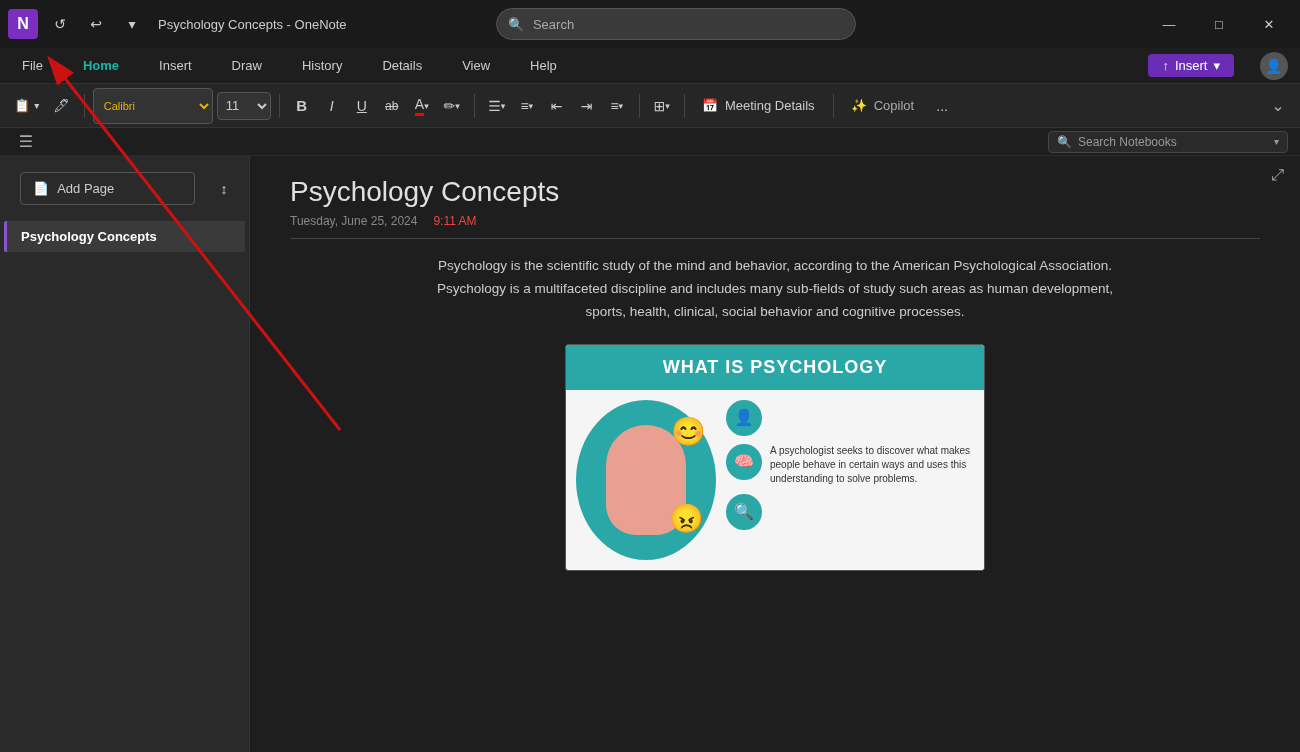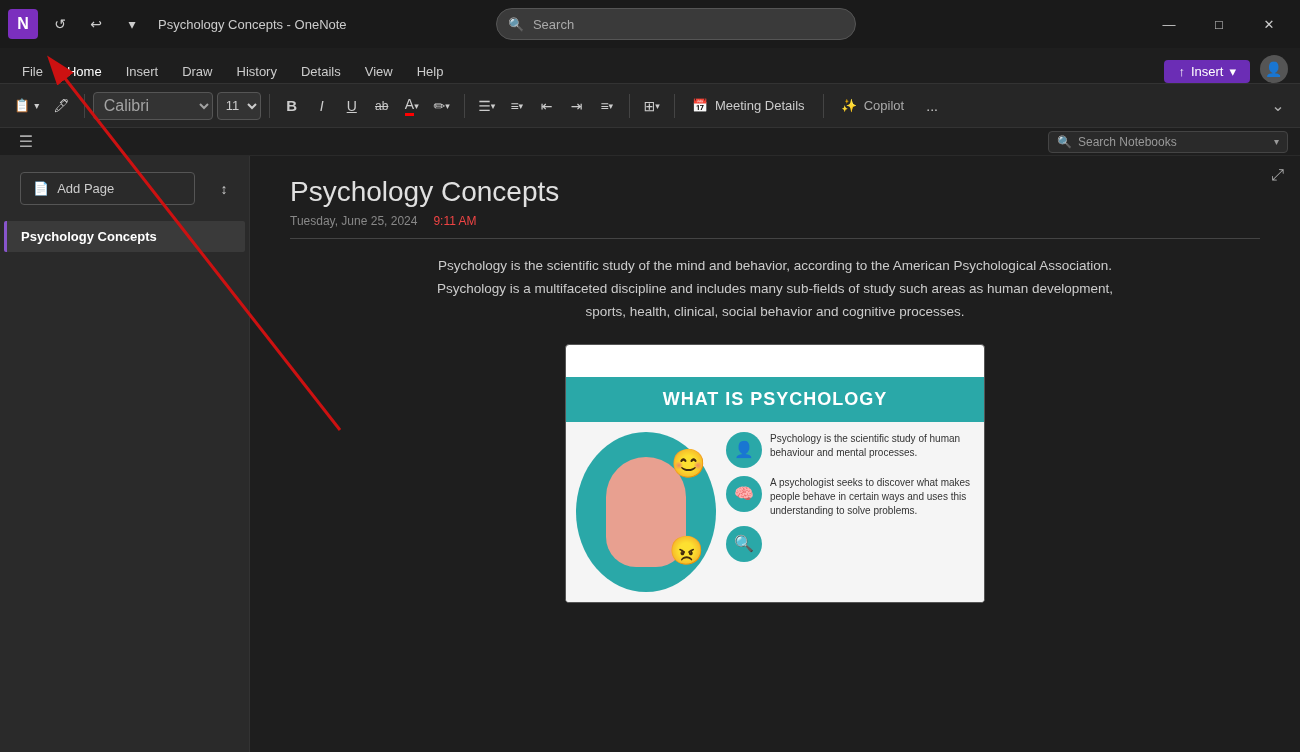--- a/index.html
+++ b/index.html
@@ -77,35 +77,35 @@
       align-items: center;
       justify-content: center;
       cursor: pointer;
       color: #ccc;
       font-size: 13px;
     }
 
     
     #menu-bar {
       display: flex;
-      align-items: flex-end;
+      align-items: center;
       background: #1e1e1e;
       height: 36px;
       padding: 0 12px;
-      gap: 4px;
+      gap: 20px;
       border-bottom: 1px solid #333;
     }
     .menu-item {
       padding: 4px 10px;
       font-size: 13px;
       color: #ccc;
       cursor: pointer;
       border-radius: 4px;
     }
-    .menu-item.active { color: #ffffff; font-weight: 400; }
+    .menu-item.active { color: #14b8a6; font-weight: 700; }
     #share-btn {
       margin-left: auto;
       background: #6b2db5;
       color: white;
       padding: 4px 14px;
       border-radius: 4px;
       font-size: 13px;
       cursor: pointer;
       display: flex;
       align-items: center;
@@ -147,36 +147,36 @@
     }
     .toolbar-separator {
       width: 1px;
       height: 24px;
       background: #444;
       margin: 0 4px;
     }
     #font-family-select {
       background: #333;
       border: 1px solid #555;
-      color: #a3a3a3;
+      color: #eab308;
       padding: 2px 6px;
       border-radius: 4px;
-      font-size: 16px;
-      height: 28px;
+      font-size: 11px;
+      height: 36px;
       width: 120px;
     }
     #font-size-select {
       background: #333;
       border: 1px solid #555;
       color: #ccc;
       padding: 2px 4px;
       border-radius: 4px;
       font-size: 13px;
       height: 28px;
-      width: 44px;
+      width: 54px;
     }
     .format-btn {
       width: 28px;
       height: 28px;
       border-radius: 4px;
       display: flex;
       align-items: center;
       justify-content: center;
       cursor: pointer;
       color: #ccc;
@@ -358,21 +358,20 @@
       background: #fff;
     }
     #infographic-header {
       background: #2aa8a8;
       padding: 12px;
       text-align: center;
       font-size: 18px;
       font-weight: bold;
       color: white;
       letter-spacing: 1px;
-      margin-top: 32px;
     }
     #infographic-body {
       display: flex;
       background: #f5f5f5;
       padding: 10px;
       gap: 10px;
     }
     #brain-circle {
       width: 140px;
       height: 160px;
@@ -575,21 +574,20 @@
       <div id="infographic-body">
         <div id="brain-circle">
           <div id="face-silhouette">
             <span class="emoji-face emoji-happy">😊</span>
             <span class="emoji-face emoji-angry">😠</span>
           </div>
         </div>
         <div id="infographic-text-area">
           <div class="info-text-block">
             <div class="info-circle-icon">👤</div>
-            <div class="info-text-content">Psychology is the scientific study of human behaviour and mental processes.</div>
           </div>
           <div class="info-text-block">
             <div class="info-circle-icon">🧠</div>
             <div class="info-text-content">A psychologist seeks to discover what makes people behave in certain ways and uses this understanding to solve problems.</div>
           </div>
           <div class="info-text-block">
             <div class="info-circle-icon">🔍</div>
           </div>
         </div>
       </div>

